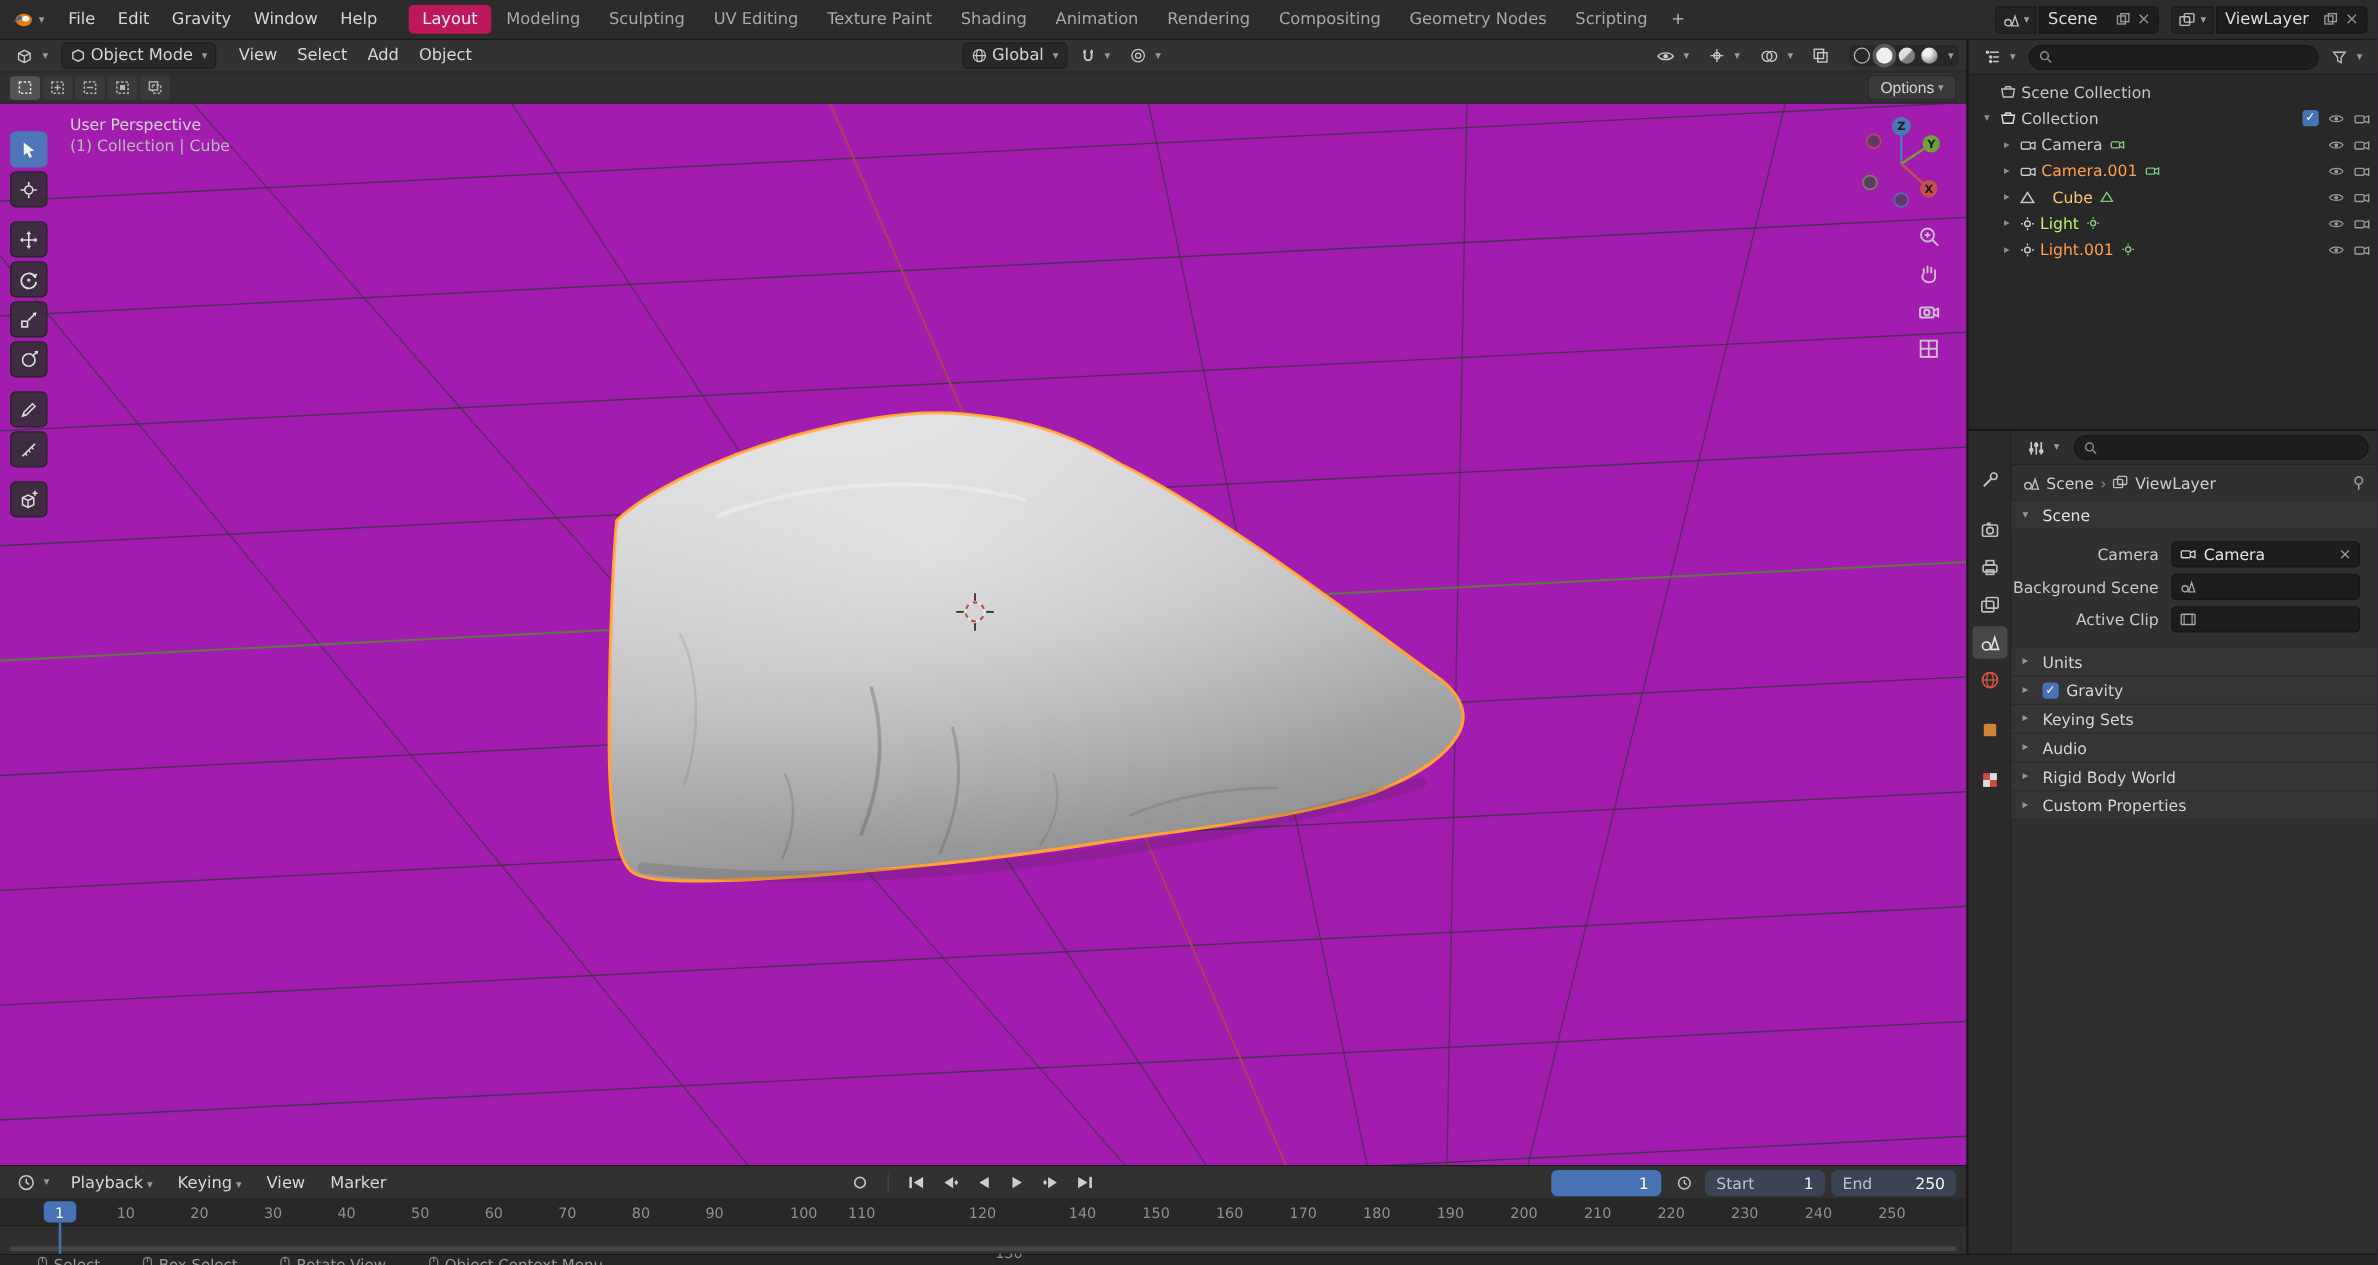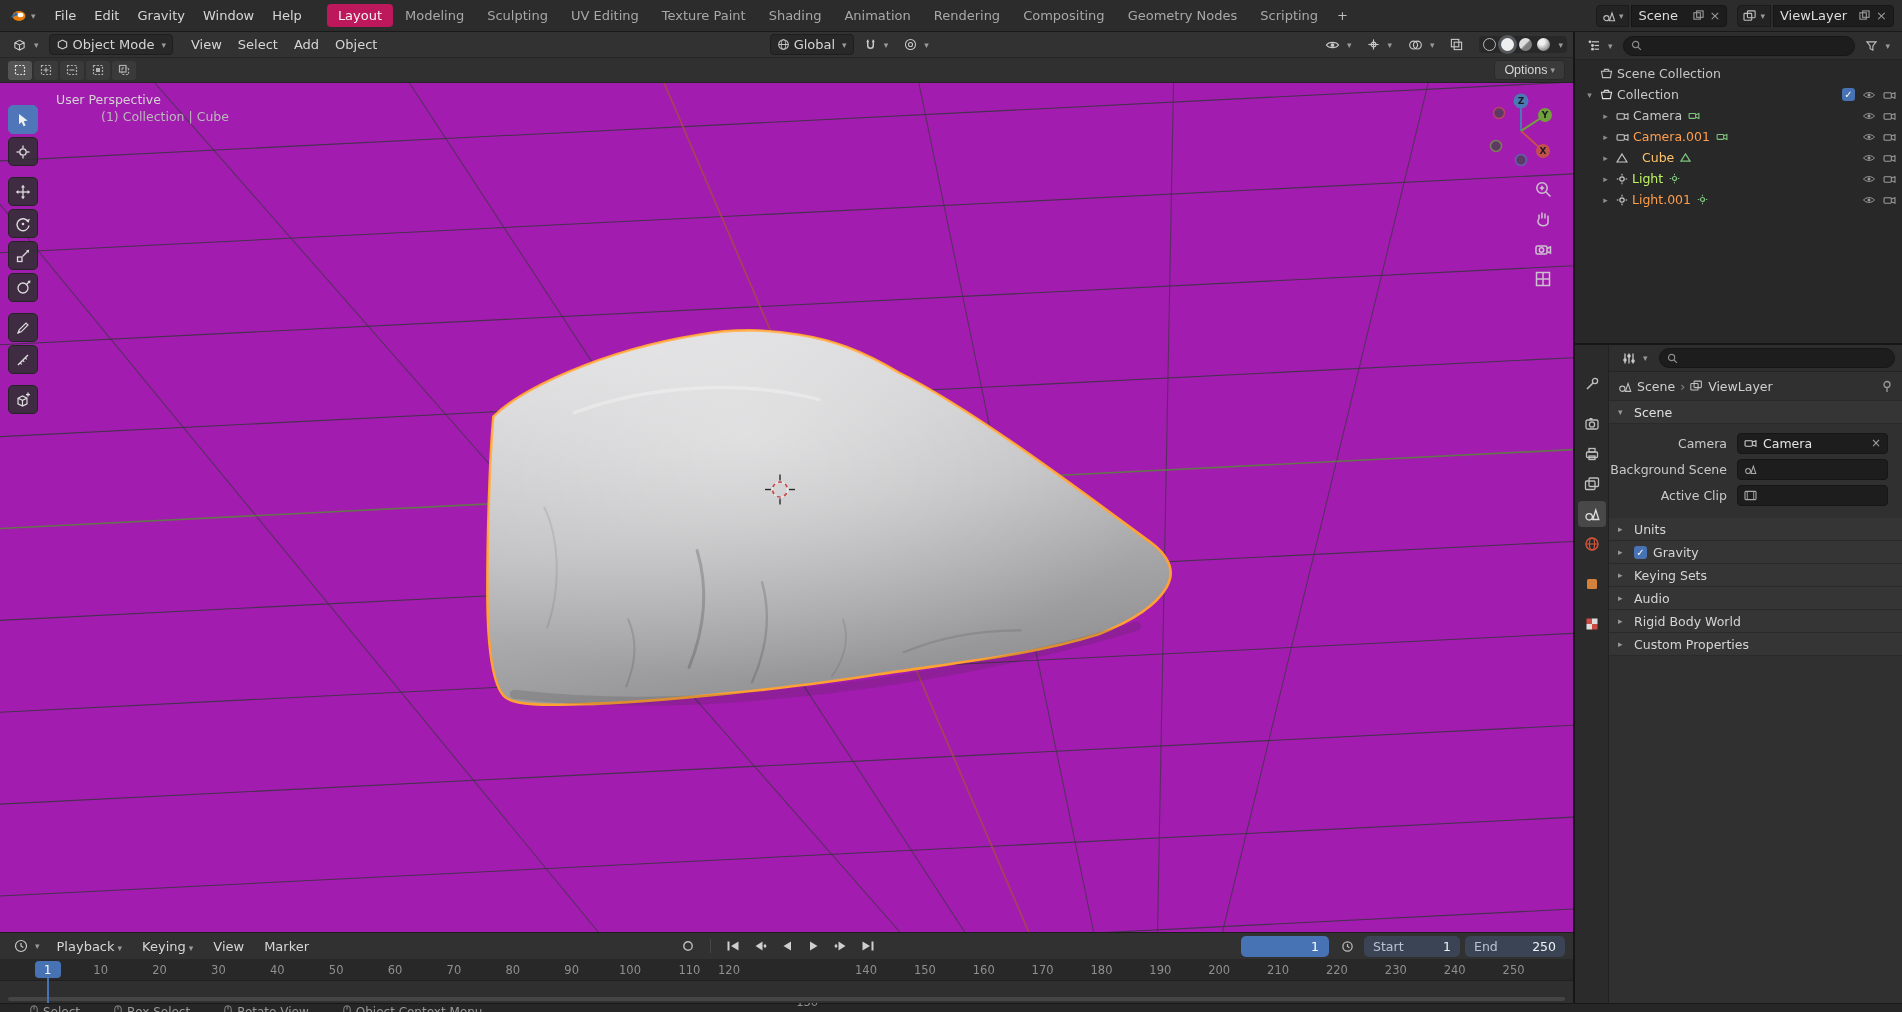--- a/index.html
+++ b/index.html
@@ -54,21 +54,21 @@
   .smode.active{background:#545454;}
   .options-btn{display:flex;align-items:center;background:#3a3a3a;border:1px solid #2a2a2a;
     color:#d5d5d5;border-radius:4px;height:20px;padding:0 9px;font-size:12.5px;cursor:pointer;
     font-family:Liberation Sans, sans-serif;}
 
   
   .vp-canvas{flex:1;position:relative;background:#a21caf;overflow:hidden;min-height:0;}
   .scene-svg{position:absolute;inset:0;width:100%;height:100%;}
   .vp-text{position:absolute;left:56px;top:8px;font-size:12.5px;line-height:17px;
     color:#d4d4d4;pointer-events:none;}
-  .vp-text .sub{color:#b9b9b9;margin-left:45px;}
+  .vp-text .sub{color:#b9b9b9;}
   .toolbar{position:absolute;left:8px;top:22px;display:flex;flex-direction:column;gap:3px;}
   .tool{width:30px;height:29px;border-radius:5px;background:#2f2f2fd9;border:1px solid #242424;
     display:flex;align-items:center;justify-content:center;cursor:pointer;}
   .tool.active{background:#4f76b8;border-color:#4f76b8;}
   .tool.gap{margin-top:8px;}
   .nav-gizmo{position:absolute;right:12px;top:6px;}
   .nav-icons{position:absolute;right:20px;top:96px;display:flex;flex-direction:column;gap:10px;}
   .nav-icons .nbtn{cursor:pointer;opacity:.9;}
 
   
@@ -645,23 +645,23 @@
           <div class="ruler" id="ruler">
               <span class="tick" style="left: 100.683px;">10</span>
               <span class="tick" style="left: 159.553px;">20</span>
               <span class="tick" style="left: 218.423px;">30</span>
               <span class="tick" style="left: 277.293px;">40</span>
               <span class="tick" style="left: 336.163px;">50</span>
               <span class="tick" style="left: 395.033px;">60</span>
               <span class="tick" style="left: 453.903px;">70</span>
               <span class="tick" style="left: 512.773px;">80</span>
               <span class="tick" style="left: 571.643px;">90</span>
-              <span class="tick" style="left: 630px;">100</span>
+              <span class="tick" style="left: 643px;">100</span>
               <span class="tick" style="left: 689.383px;">110</span>
-              <span class="tick" style="left: 729px;">120</span>
+              <span class="tick" style="left: 786px;">120</span>
               <span class="tick" style="left: 807.123px; margin-top: 32px;">130</span>
               <span class="tick" style="left: 865.993px;">140</span>
               <span class="tick" style="left: 924.863px;">150</span>
               <span class="tick" style="left: 983.733px;">160</span>
               <span class="tick" style="left: 1042.6px;">170</span>
               <span class="tick" style="left: 1101.47px;">180</span>
               <span class="tick" style="left: 1160.34px;">190</span>
               <span class="tick" style="left: 1219.21px;">200</span>
               <span class="tick" style="left: 1278.08px;">210</span>
               <span class="tick" style="left: 1336.95px;">220</span>

